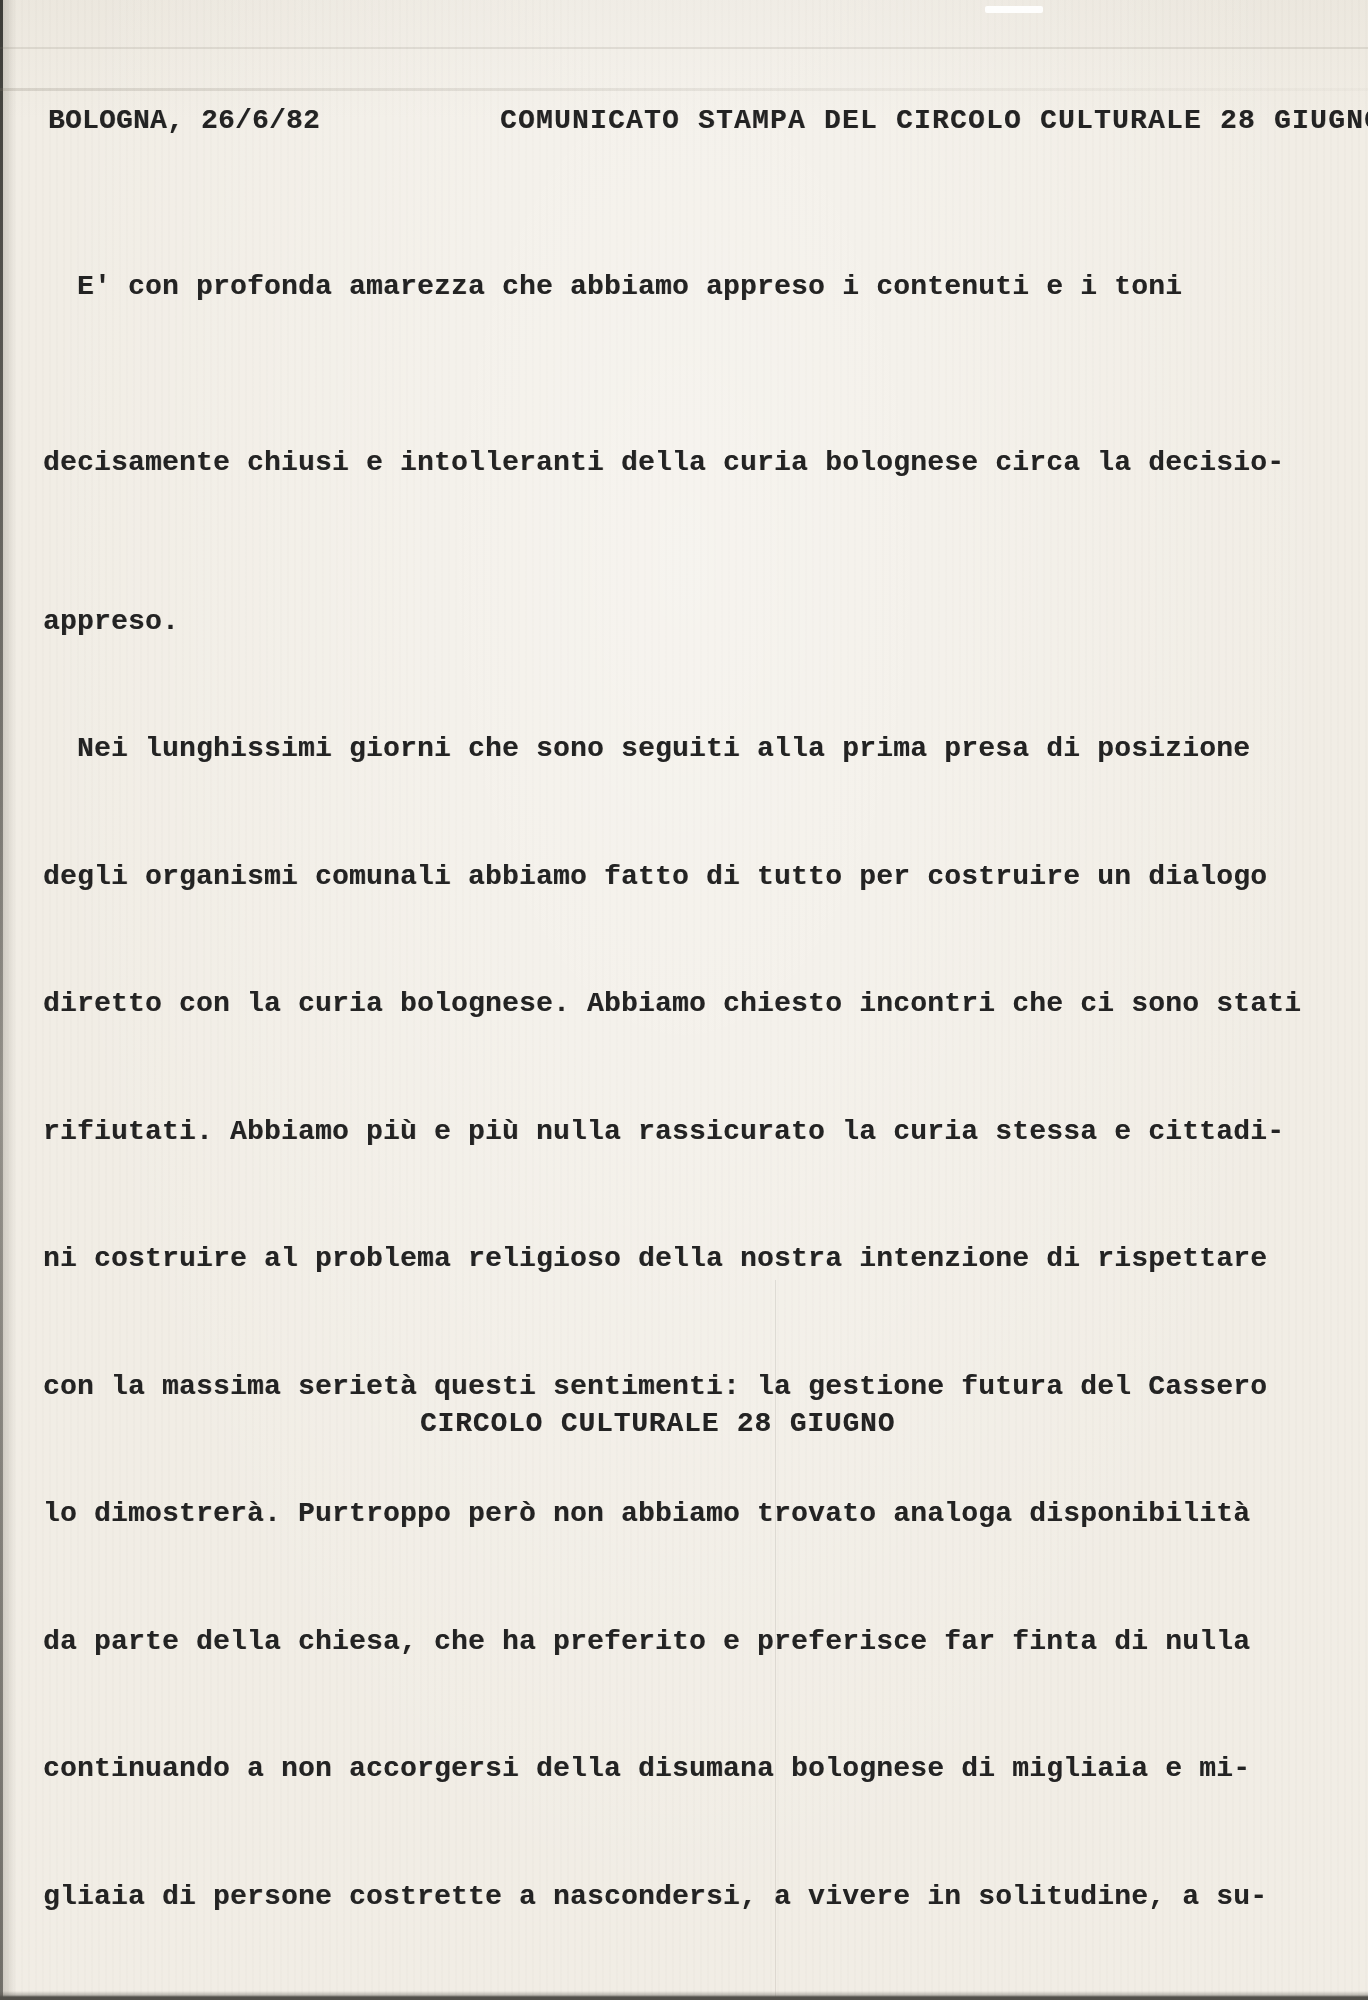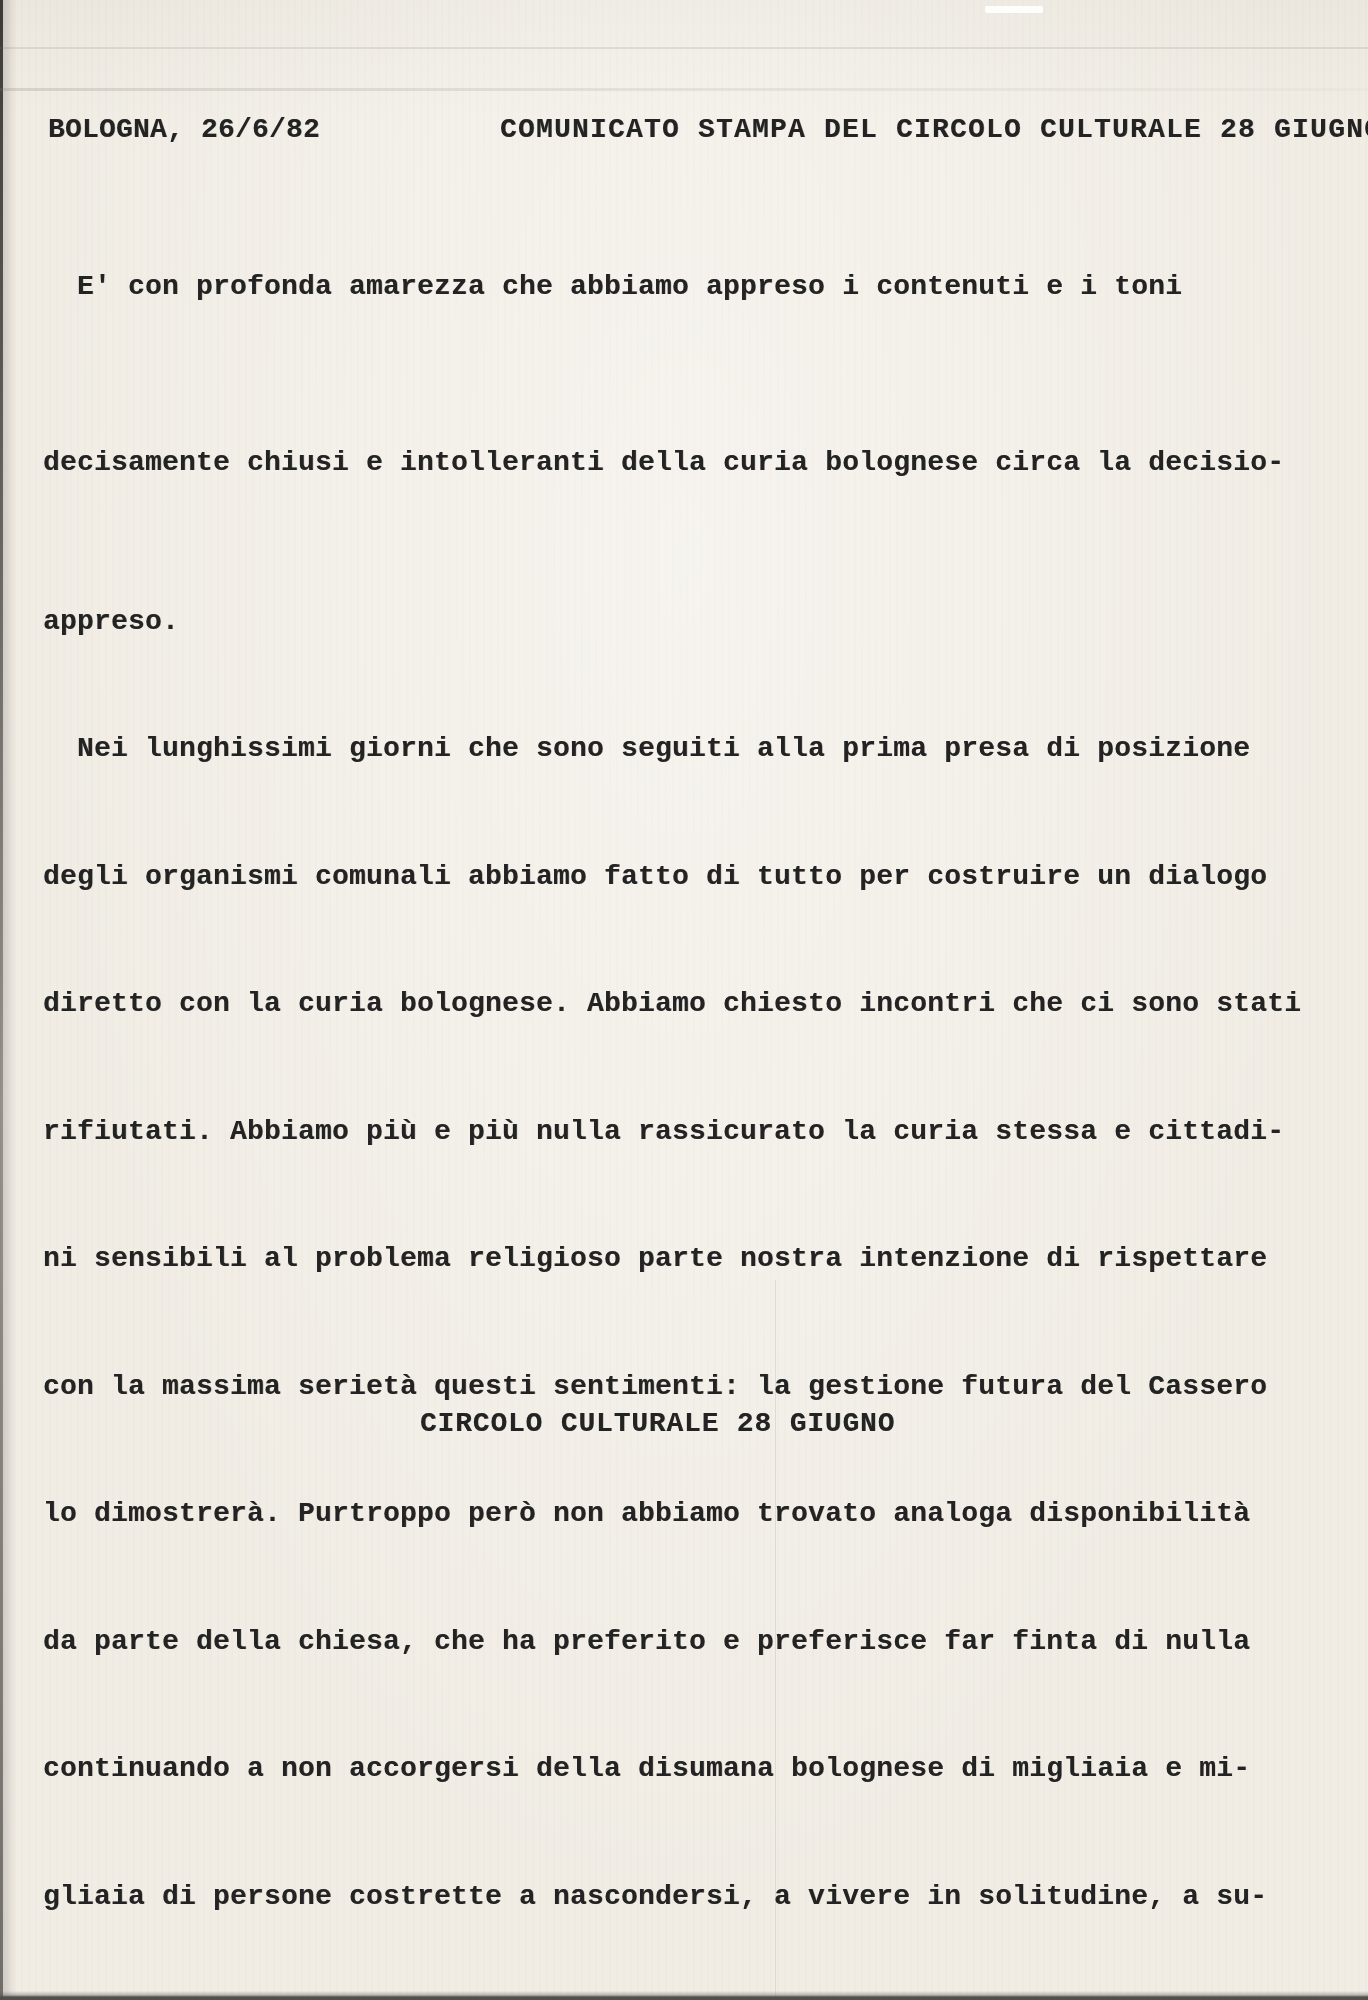--- a/index.html
+++ b/index.html
@@ -16,21 +16,21 @@
     font-family:"Liberation Mono","DejaVu Sans Mono",monospace;
     color:#232323;
   }
   .type{
     font-weight:700;
     font-size:28px;
     letter-spacing:0.2px;
     white-space:pre;
     text-shadow:0.4px 0.3px 0 rgba(35,35,35,.4);
   }
-  .header{position:absolute;top:114px;left:0;width:100%;height:34px;}
+  .header{position:absolute;top:105px;left:0;width:100%;height:34px;}
   .date{position:absolute;left:48px;top:0;}
   .title{position:absolute;left:500px;top:0;letter-spacing:1.2px;}
   .intro{position:absolute;left:43px;top:250px;margin-top:20px;}
   .body-block{position:absolute;left:43px;top:322px;}
   .line{height:34.5px;line-height:34.5px;}
   .signature{position:absolute;left:420px;top:1408px;letter-spacing:0.8px;}
   
   .edge-left-shadow{position:absolute;left:0;top:0;width:16px;height:100%;
     background:linear-gradient(to right, rgba(90,85,75,.28), rgba(90,85,75,0));}
   .edge-left-line{position:absolute;left:0;top:0;width:3px;height:100%;
@@ -72,21 +72,21 @@
       <div class="line">appreso.</div>
     
       <div class="line">  Nei lunghissimi giorni che sono seguiti alla prima presa di posizione</div>
     
       <div class="line">degli organismi comunali abbiamo fatto di tutto per costruire un dialogo</div>
     
       <div class="line">diretto con la curia bolognese. Abbiamo chiesto incontri che ci sono stati</div>
     
       <div class="line">rifiutati. Abbiamo più e più nulla rassicurato la curia stessa e cittadi-</div>
     
-      <div class="line">ni sensibili al problema religioso parte nostra intenzione di rispettare</div>
+      <div class="line">ni costruire al problema religioso della nostra intenzione di rispettare</div>
     
       <div class="line">con la massima serietà questi sentimenti: la gestione futura del Cassero</div>
     
       <div class="line">lo dimostrerà. Purtroppo però non abbiamo trovato analoga disponibilità</div>
     
       <div class="line">da parte della chiesa, che ha preferito e preferisce far finta di nulla</div>
     
       <div class="line">continuando a non accorgersi della disumana bolognese di migliaia e mi-</div>
     
       <div class="line">gliaia di persone costrette a nascondersi, a vivere in solitudine, a su-</div>

